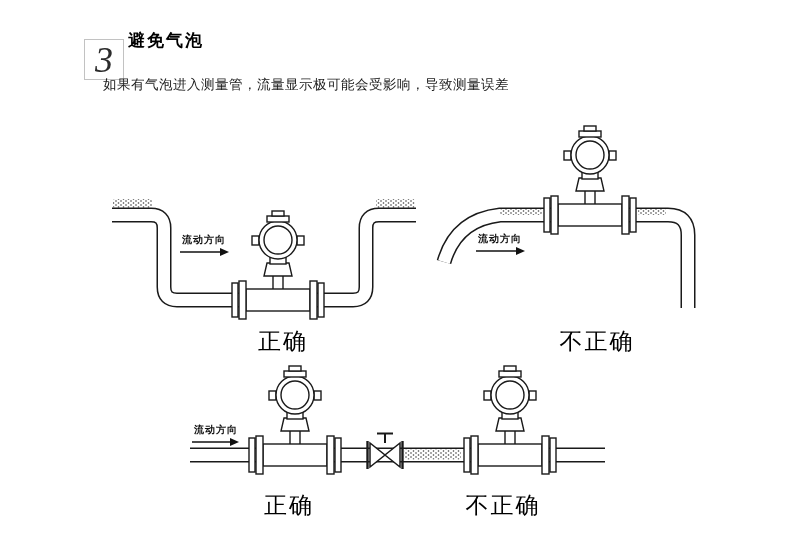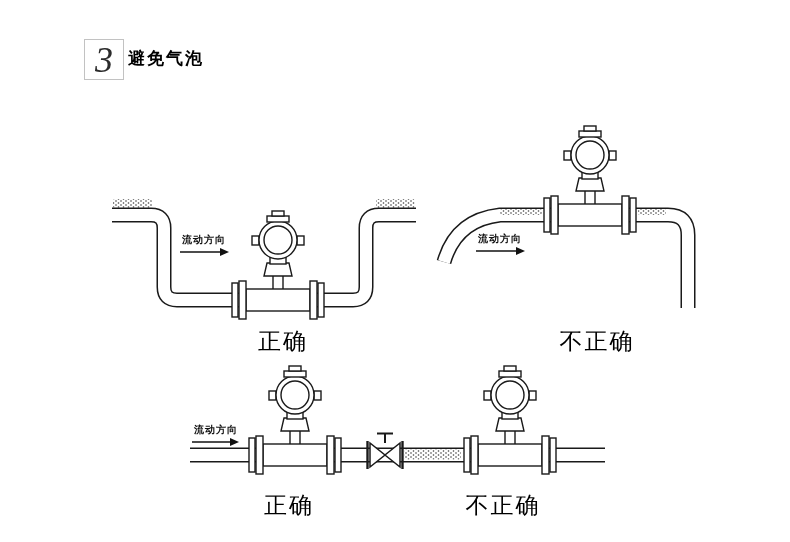--- a/index.html
+++ b/index.html
@@ -13,21 +13,21 @@
   .step-box{
     position:absolute;left:84px;top:39px;width:38px;height:39px;
     border:1px solid #c2c2c2;
     display:flex;align-items:center;justify-content:center;
   }
   .step-num{
     font-family:"Liberation Serif","DejaVu Serif",serif;
     font-style:italic;font-size:36px;line-height:1;color:#2b2b2b;
   }
   .section-title{
-    position:absolute;left:128px;top:47px;
+    position:absolute;left:128px;top:29px;
     font-size:17px;font-weight:bold;color:#000;letter-spacing:2px;
   }
   .section-desc{
     position:absolute;left:103px;top:76px;
     font-size:13.5px;color:#1c1c1c;letter-spacing:0.5px;
   }
   svg.canvas{position:absolute;left:0;top:0;}
   .pipe-outer{fill:none;stroke:#1a1a1a;stroke-width:15;}
   .pipe-inner{fill:none;stroke:#ffffff;stroke-width:12;}
   .bubbles{fill:url(#stipple);stroke:none;}
@@ -50,20 +50,21 @@
 </style>
 </head>
 <body>
 
 <div class="page">
 
   <div class="step-box">
     <span class="step-num">3</span>
   </div>
   <div class="section-title">避免气泡</div>
+  <div class="section-desc">如果有气泡进入测量管，流量显示极可能会受影响，导致测量误差</div>
 
   <svg class="canvas" width="790" height="542" viewBox="0 0 790 542">
     <defs>
       <pattern id="stipple" width="5" height="4" patternUnits="userSpaceOnUse">
         <circle cx="1" cy="1" r="0.8" fill="#3d3d3d"></circle>
         <circle cx="3.5" cy="3" r="0.8" fill="#3d3d3d"></circle>
       </pattern>
       <g id="flowmeter">
         <rect x="-5" y="-26" width="10" height="18"></rect>
         <polygon points="-14,-24 14,-24 11,-37 -11,-37"></polygon>

